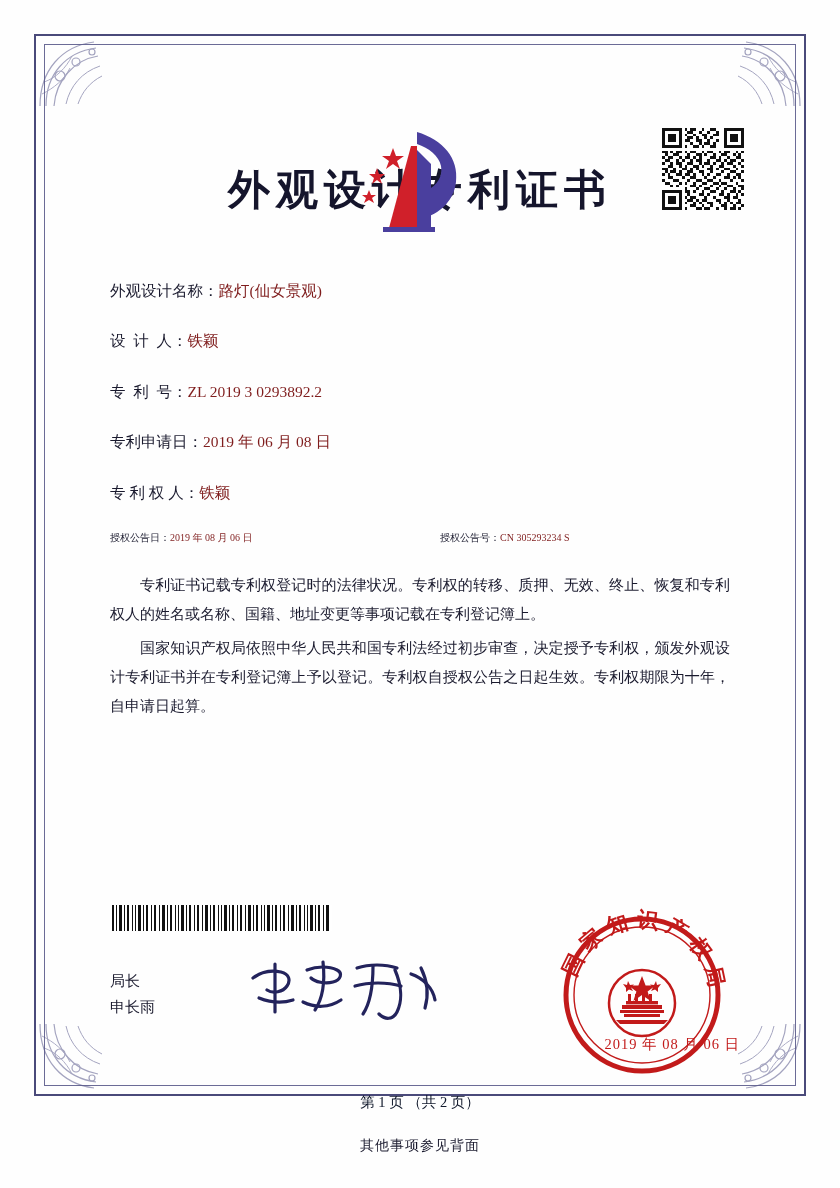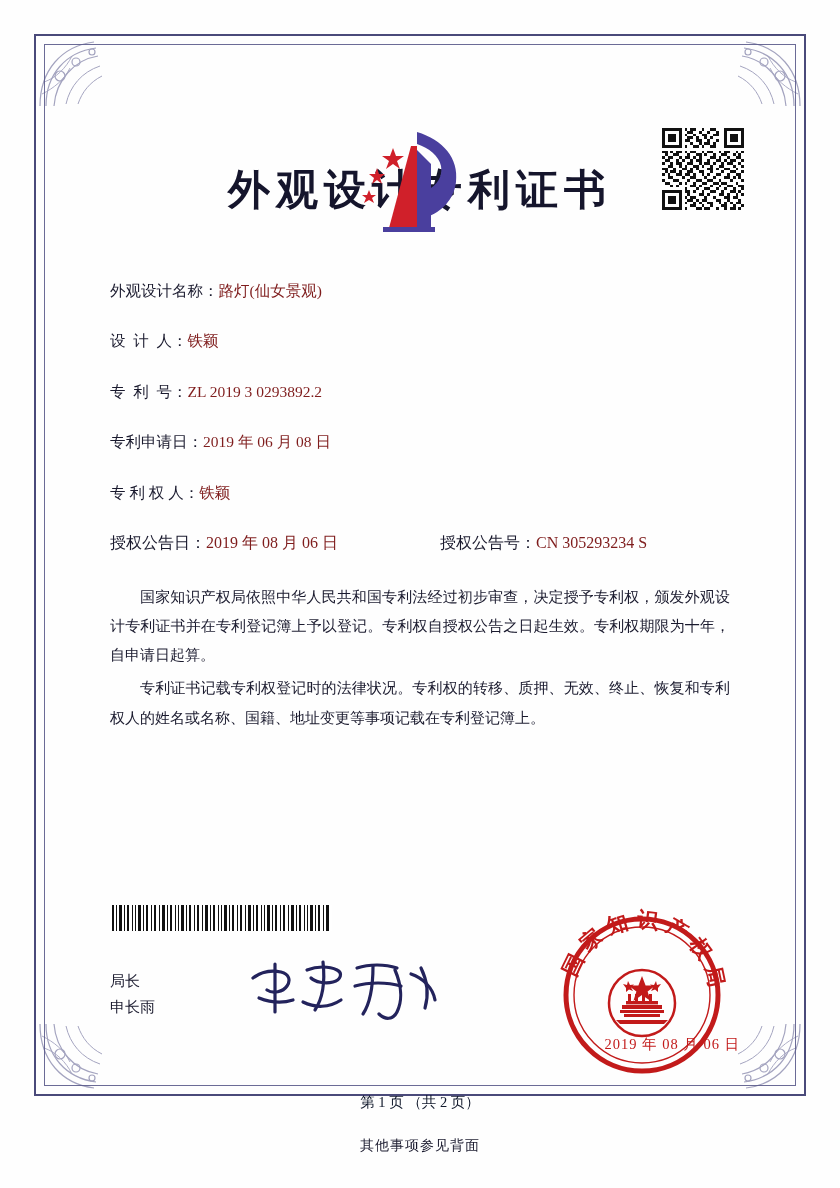--- a/index.html
+++ b/index.html
@@ -123,21 +123,21 @@
     flex: 1 1 auto;
     color: #7f1d1d;
   }
   .val .cont {
     display: block;
   }
   .row-split {
     display: flex;
     padding-left: 22px;
     margin-bottom: 18px;
-    font-size: 16px;
+    font-size: 10px;
   }
   .row-split .half {
     display: flex;
   }
   .row-split .half.first { flex: 0 0 330px; }
 
   
   .paras {
     margin-top: 24px;
     font-size: 15px;
@@ -566,22 +566,22 @@
         </span>
         <span class="half">
           <span class="lbl">授权公告号：</span>
           <span class="val">CN 305293234 S</span>
         </span>
       </div>
 
     </div>
 
     <div class="paras">
+      <p>专利证书记载专利权登记时的法律状况。专利权的转移、质押、无效、终止、恢复和专利权人的姓名或名称、国籍、地址变更等事项记载在专利登记簿上。</p>
       <p>国家知识产权局依照中华人民共和国专利法经过初步审查，决定授予专利权，颁发外观设计专利证书并在专利登记簿上予以登记。专利权自授权公告之日起生效。专利权期限为十年，自申请日起算。</p>
-      <p>专利证书记载专利权登记时的法律状况。专利权的转移、质押、无效、终止、恢复和专利权人的姓名或名称、国籍、地址变更等事项记载在专利登记簿上。</p>
     </div>
 
   </div>
 
   <div class="barcode">
     <svg viewBox="0 0 222 26" shape-rendering="crispEdges">
       <rect width="222" height="26" fill="#fff"></rect>
       <g fill="#111">
         <rect x="2" y="0" width="2" height="26"></rect>
           <rect x="6" y="0" width="1" height="26"></rect>

